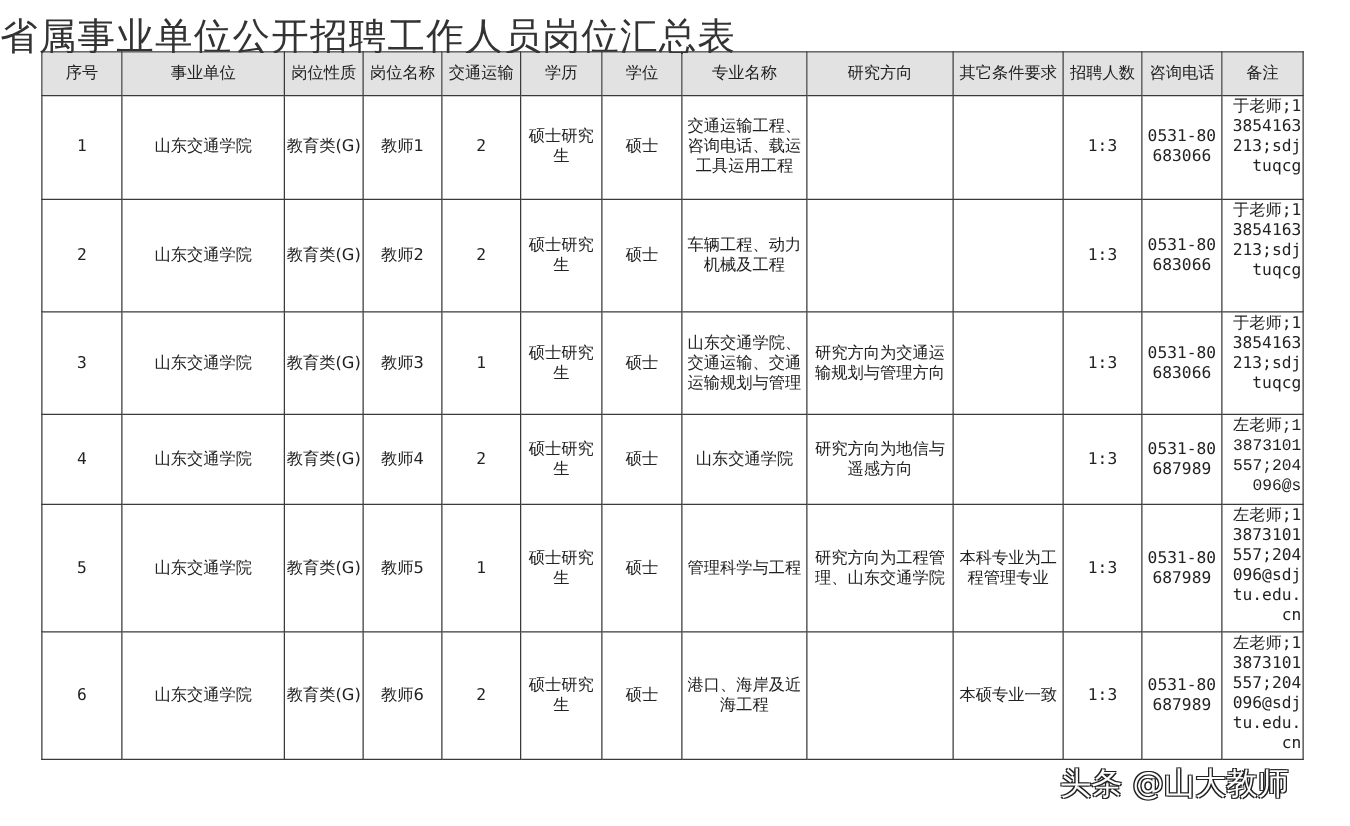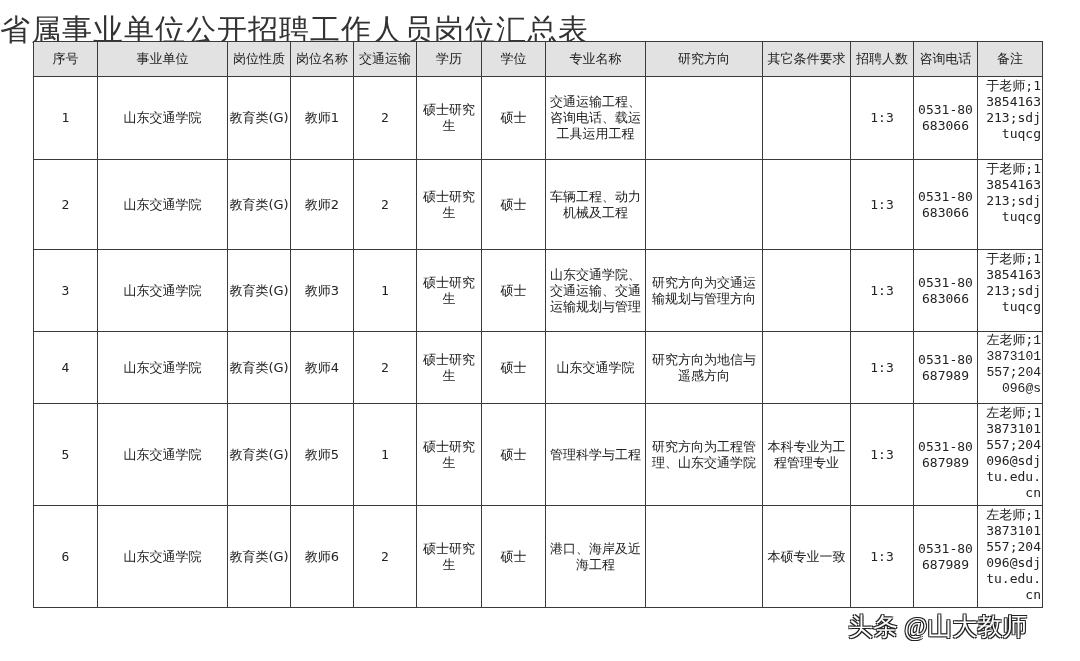--- a/index.html
+++ b/index.html
@@ -14,21 +14,21 @@
                  vertical-align: middle; padding: 0 1px; font-size: 13px; line-height: 16px;
                  font-weight: normal; overflow: hidden; word-break: break-all; }
     table.grid thead th { background: #e2e2e2; font-size: 13px; line-height: 14px; height: 34px; }
     .num { font-family: "DejaVu Sans Mono", "Liberation Mono", monospace; font-size: 11px; }
     .note { font-family: "DejaVu Sans Mono", "Liberation Mono", monospace; font-size: 11px;
             line-height: 16px; }
     .note-wrap { height: 100%; overflow: hidden; display: flex; flex-direction: column;
                  justify-content: flex-start; text-align: right; }
     .watermark { position: absolute; left: 848px; top: 612px; font-size: 25px; color: #ffffff;
                  text-shadow: -1px -1px 0 #222, 1px -1px 0 #222, -1px 1px 0 #222, 1px 1px 0 #222;
-                 letter-spacing: 0px; line-height: 30px; font-family: Liberation Serif, serif; }
+                 letter-spacing: 0px; line-height: 30px; }
   </style>
 </head>
 <body>
 
 <div class="title">省属事业单位公开招聘工作人员岗位汇总表</div>
 
 <table class="grid">
   <colgroup>
     <col style="width:64px">
       <col style="width:130px">

